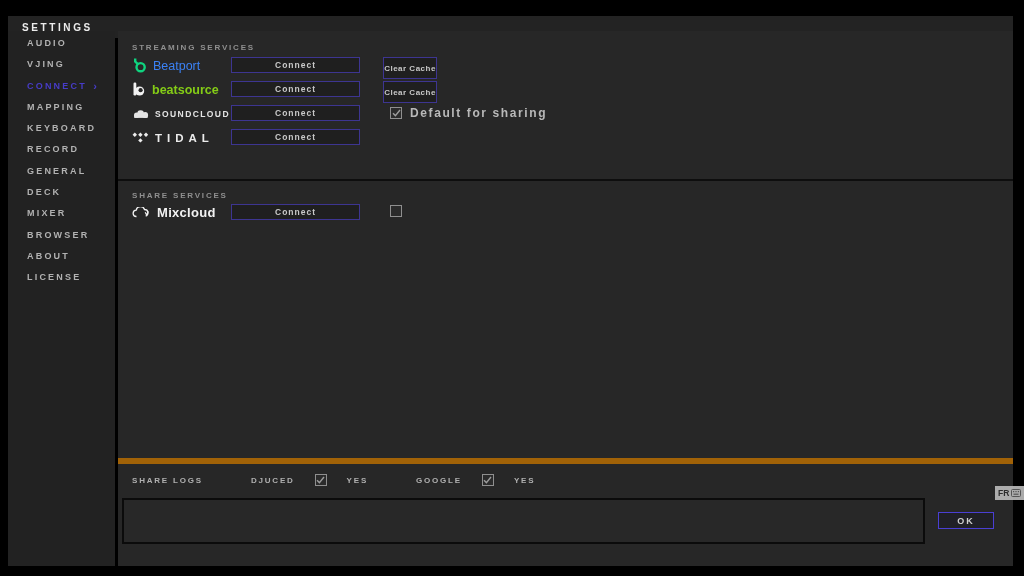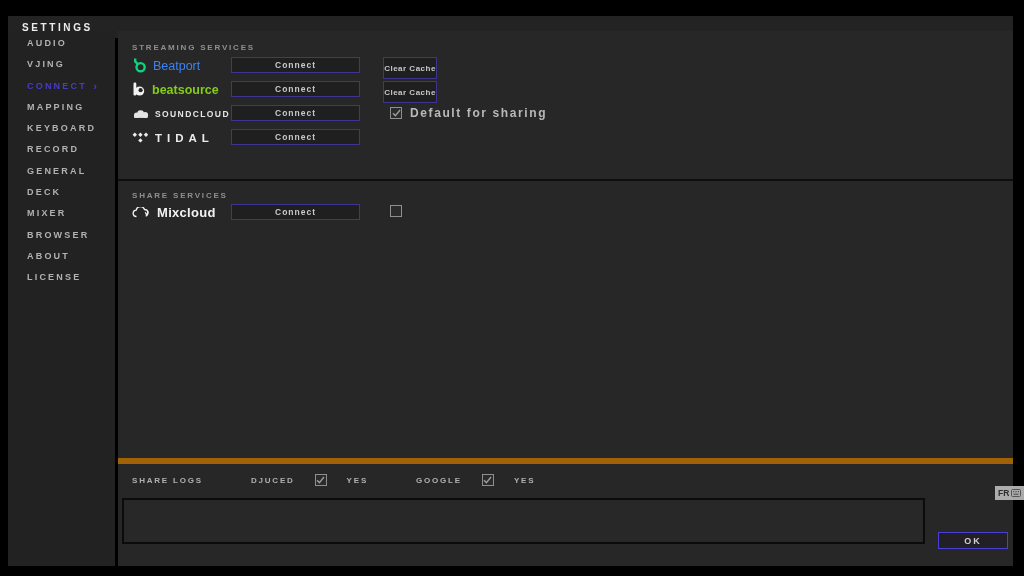--- a/index.html
+++ b/index.html
@@ -57,24 +57,24 @@
   .t-soundcloud { color:#e4e4e4; font-size:8.5px; font-weight:bold; letter-spacing:1.4px; }
   .t-tidal { color:#ececec; font-size:11.5px; font-weight:bold; letter-spacing:5px; }
   .t-mixcloud { color:#f2f2f2; font-size:13px; font-weight:bold; letter-spacing:.3px; }
 
   
   .logsrow { position:absolute; left:14px; top:8px; display:flex; align-items:center; gap:20px; }
   .logsrow .lbl { color:#b0b0b0; font-size:8px; font-weight:bold; letter-spacing:1.8px; }
   .logsrow .gap { width:8px; }
   .log-area { position:absolute; left:4px; top:32px; width:803px; height:46px;
     background:#282828; border:2px solid #0b0b0b; }
-  .btn-ok { position:absolute; left:820px; top:46px; width:70px; height:17px;
+  .btn-ok { position:absolute; left:820px; top:46px; width:56px; height:17px;
     background:#202026; border:1px solid #4a3fd4; color:#cfcfcf; font-size:9px;
     font-weight:bold; letter-spacing:2px; display:flex; align-items:center;
-    justify-content:center; cursor:pointer; font-family:"Liberation Sans",sans-serif;margin-top:20px; }
+    justify-content:center; cursor:pointer; font-family:"Liberation Sans",sans-serif; }
 
   
   .lang-badge { position:absolute; left:995px; top:486px; width:29px; height:14px;
     background:rgba(185,185,185,.92); display:flex; align-items:center; gap:2px;
     padding-left:3px; z-index:5; }
   .lang-badge .txt { color:#2c2c2c; font-size:8.5px; font-weight:bold; }
 
   svg { display:block; }
 </style>
 </head>

